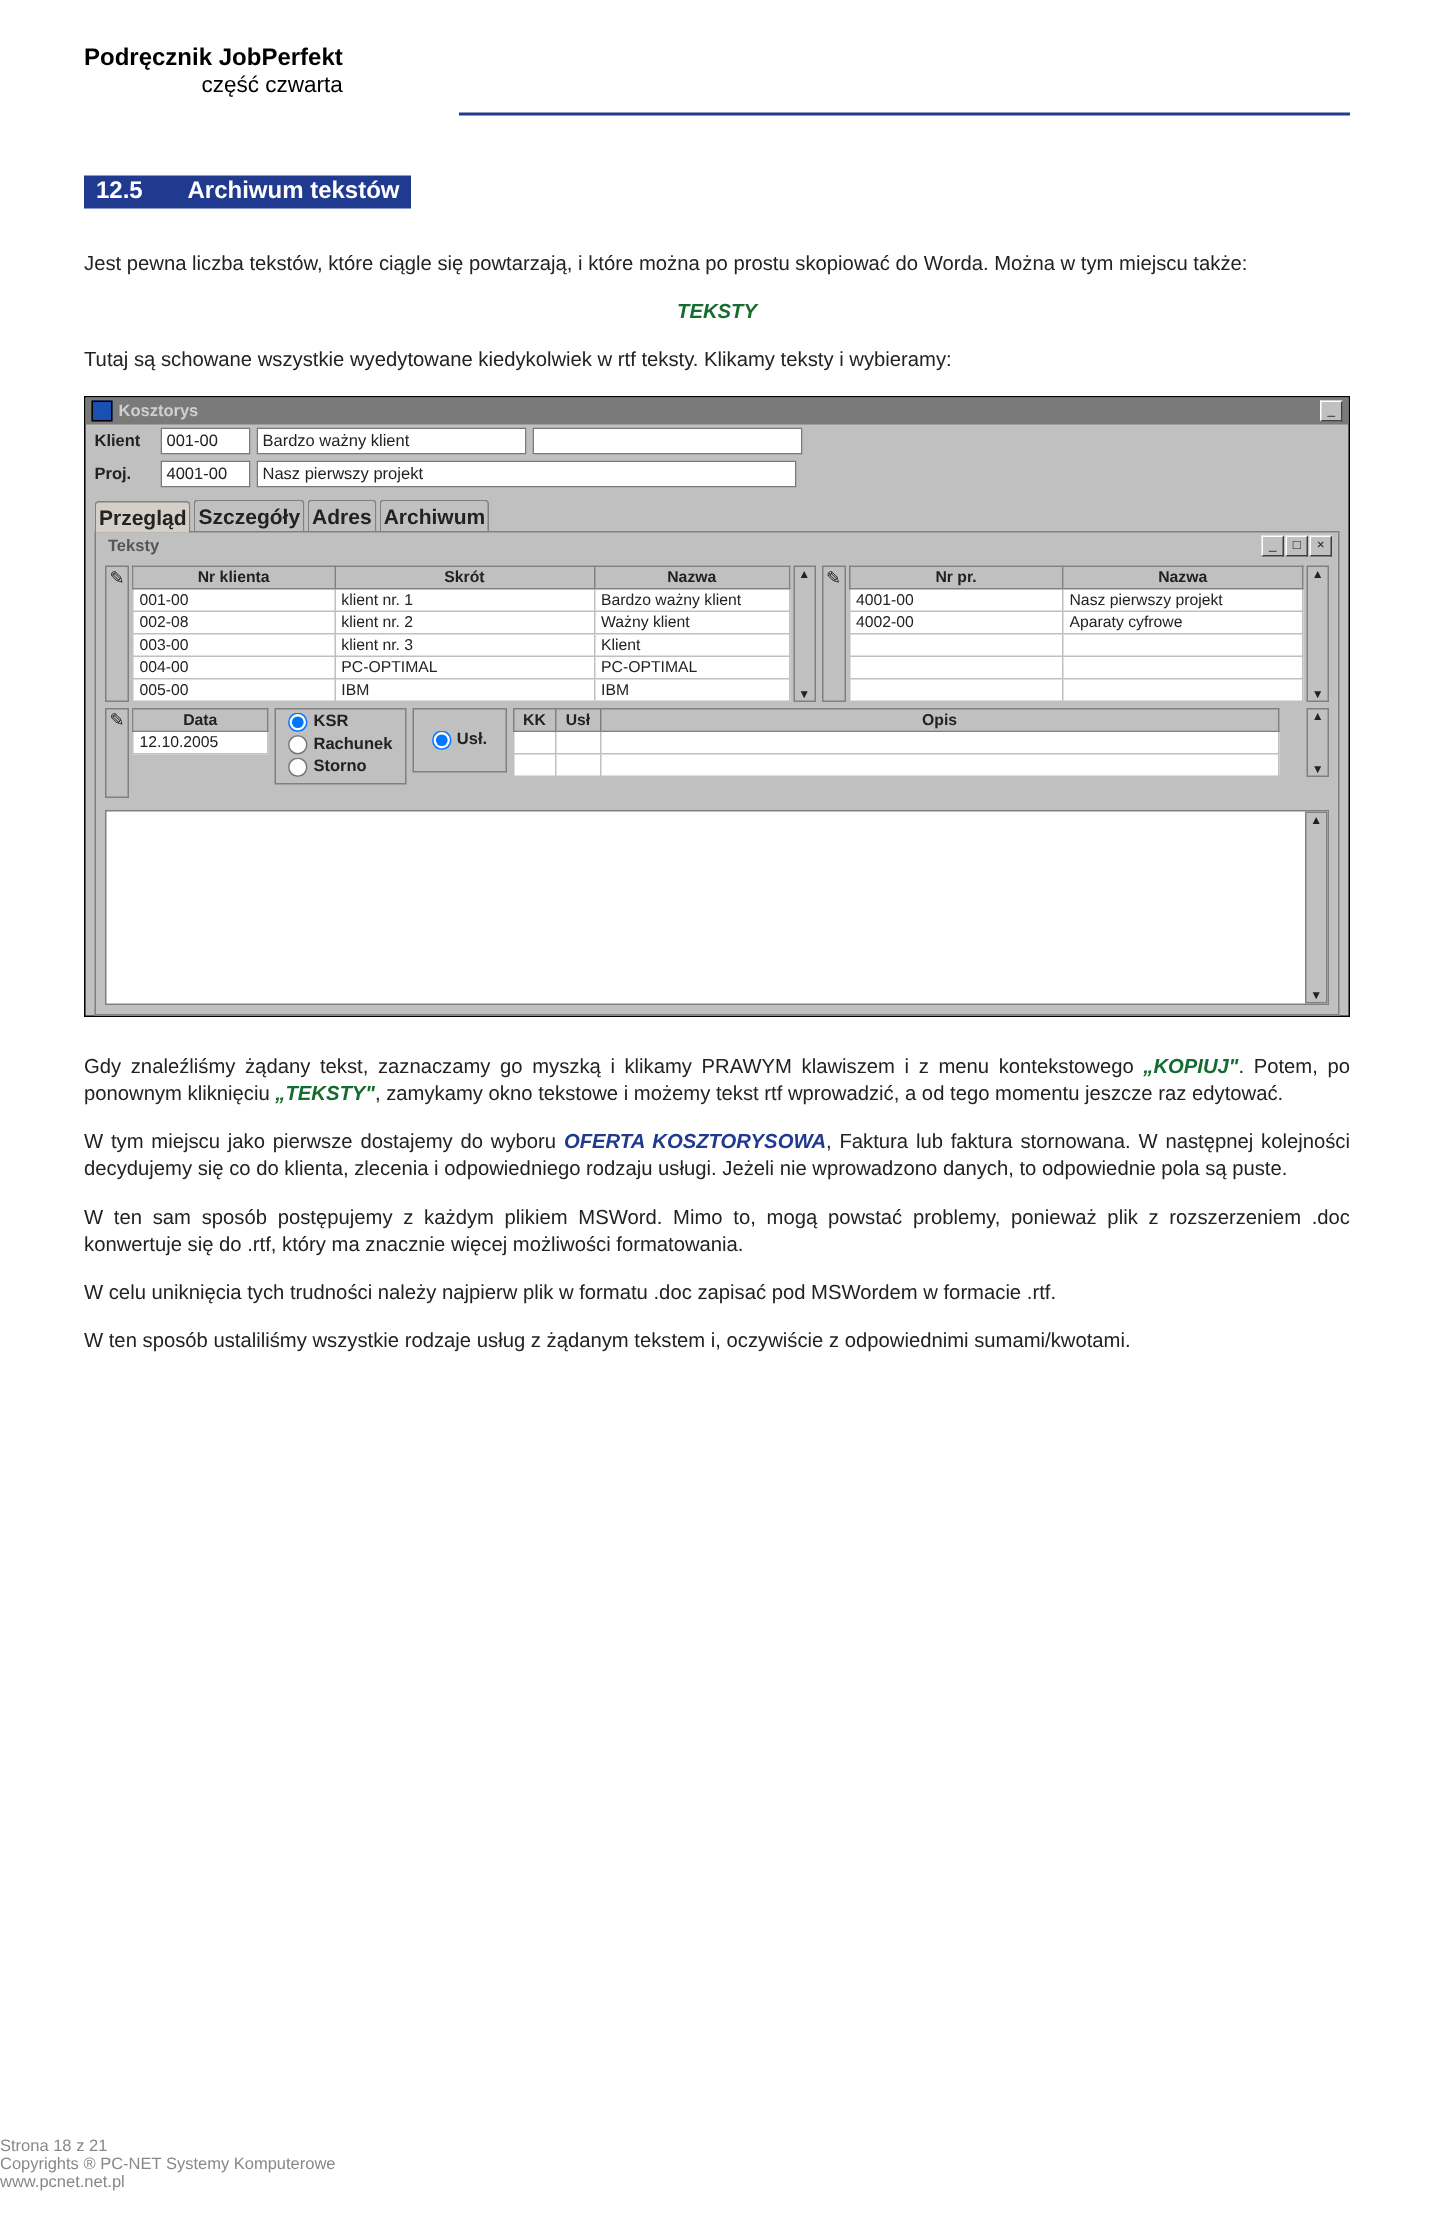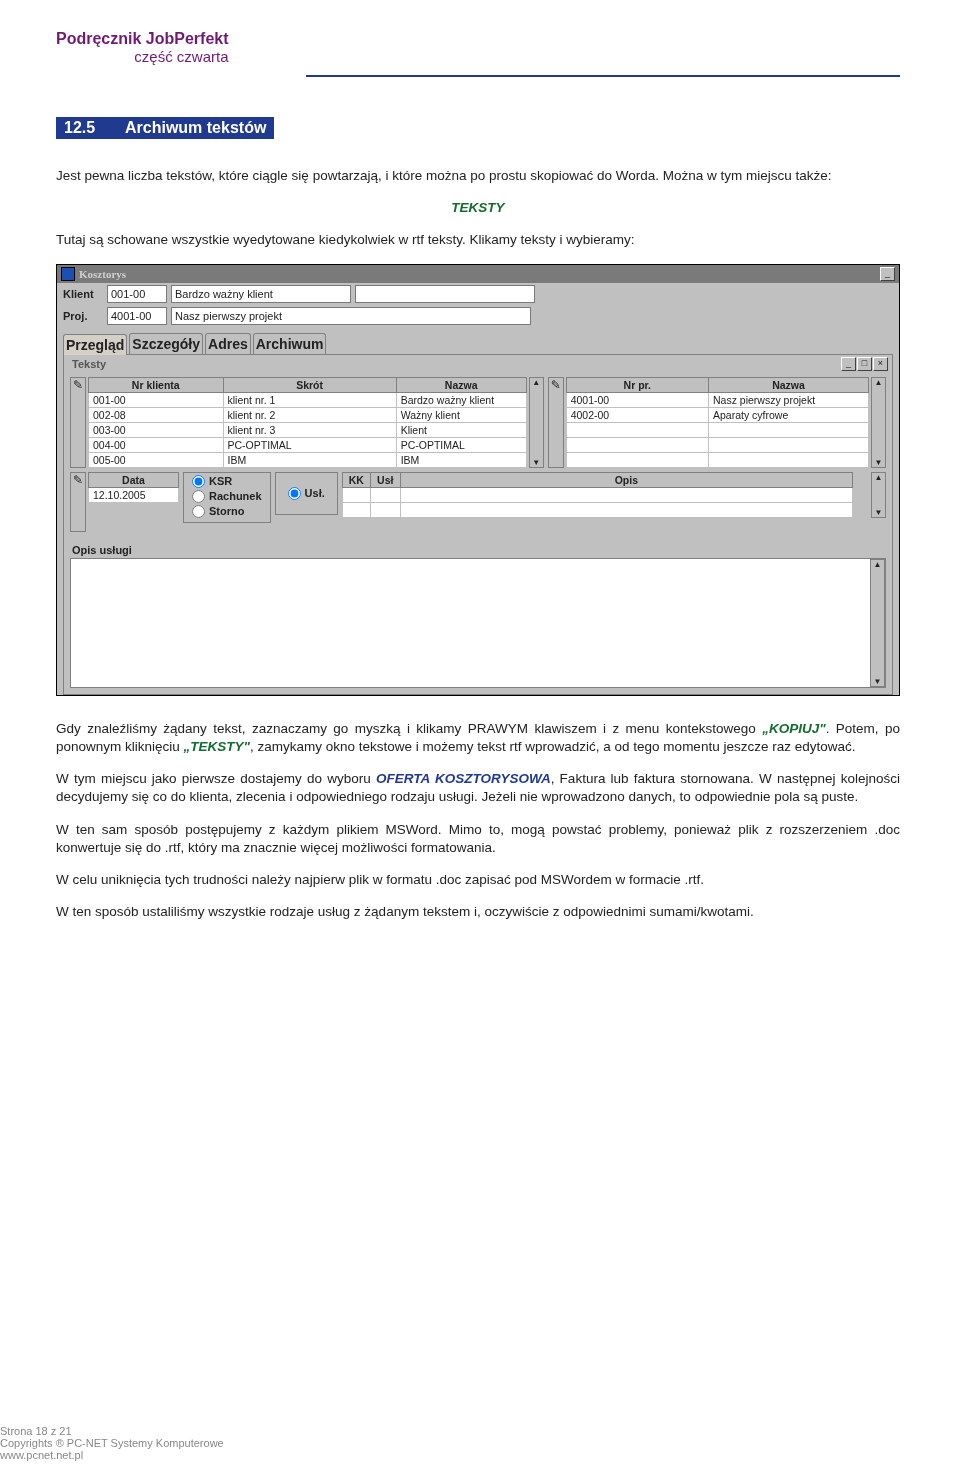--- a/index.html
+++ b/index.html
@@ -7,40 +7,40 @@
   .page { padding: 30px 60px 10px 56px; position: relative; min-height: 1481px; }
 
   
   .hdr { display: flex; justify-content: space-between; align-items: flex-start; margin-bottom: 10px; }
   .logo-box { width: 170px; border: 2px solid #203a8f; border-radius: 6px; padding: 4px 6px 2px; text-align: center; }
   .logo-row { display: flex; align-items: center; justify-content: center; gap: 4px; }
   .logo-pill { background: #203a8f; color: #fff; font-family: 'Courier New', monospace; font-weight: bold; font-size: 22px; letter-spacing: 4px; padding: 2px 8px; border-radius: 3px; }
   .logo-dots { display: inline-flex; flex-direction: column; gap: 3px; margin: 0 2px; }
   .logo-dots i { width: 5px; height: 5px; background: #203a8f; border-radius: 50%; display: block; }
   .logo-sub { font-size: 7.5px; letter-spacing: 2px; color: #203a8f; margin-top: 2px; }
-  .hdr-r { text-align: right; color: #701a75; }
+  .hdr-r { text-align: right; color: #000000; }
   .hdr-r .t1 { font-weight: bold; font-size: 16px; }
   .hdr-r .t2 { font-size: 15px; }
   .hr { height: 2px; background: #203a8f; margin: 0 0 40px 250px; }
 
   
   .sec-head { display: inline-block; background: #203a8f; color: #fff; padding: 2px 8px; font-size: 16px; font-weight: bold; margin-bottom: 28px; }
   .sec-head .num { margin-right: 26px; }
 
   .body-text { font-size: 13.5px; text-align: justify; line-height: 1.35; }
   .body-text p { margin-bottom: 14px; }
   .kw-green { color: #146c2e; font-weight: bold; font-style: italic; }
   .kw-blue  { color: #203a8f; font-weight: bold; font-style: italic; }
   .center-kw { text-align: center; margin: 14px 0 12px; }
 
   
   .win { background: #c0c0c0; border: 1px solid #000; margin: 8px 0 24px; font-family: Tahoma, sans-serif; font-size: 11px; position: relative; }
   .titlebar { background: #7a7a7a; display: flex; align-items: center; padding: 2px 4px; gap: 4px; }
   .titlebar .ticon { width: 14px; height: 14px; background: #1a4fb3; border: 1px solid #000; }
-  .titlebar .ttxt { color: #d0d0d0; font-weight: bold; font-family: Liberation Serif, serif; }
+  .titlebar .ttxt { color: #d0d0d0; font-weight: bold; }
   .titlebar .spacer { flex: 1; }
   .wbtn { width: 15px; height: 14px; background: #c0c0c0; border: 1px solid #fff; border-right-color:#404040; border-bottom-color:#404040; display: inline-flex; align-items: center; justify-content: center; font-size: 9px; line-height: 1; }
 
   .formrow { display: flex; align-items: center; gap: 4px; padding: 2px 6px; }
   .lbl { font-weight: bold; font-size: 11px; width: 40px; }
   .fld { background: #fff; border: 1px solid #7a7a7a; height: 18px; padding: 1px 3px; display: inline-flex; align-items: center; }
 
   .tabs { display: flex; gap: 0; margin: 6px 6px 0; }
   .tab { background: #c0c0c0; border: 1px solid #808080; border-bottom: none; padding: 2px 2px; font-size: 14px; font-weight: bold; border-top-left-radius: 3px; border-top-right-radius: 3px; margin-right: 2px; }
   .tab.act { background: #d4d0c8; position: relative; top: 1px; }
@@ -277,21 +277,20 @@
                 </tr>
           </tbody>
             </table>
           <div class="scrl">
               <span>▲</span>
               <span>▼</span>
             </div>
         </div>
       </div>
 
-      <div class="opis-lbl">Opis usługi</div>
       <div class="bigbox">
         <div class="txt"></div>
         <div class="scrl">
             <span>▲</span>
             <span>▼</span>
           </div>
       </div>
     </div>
   </div>
 

